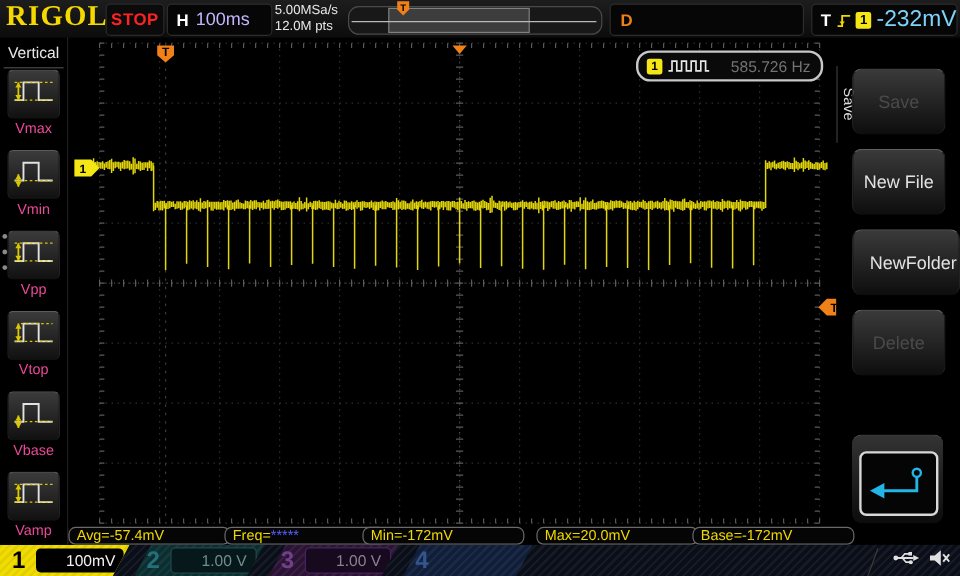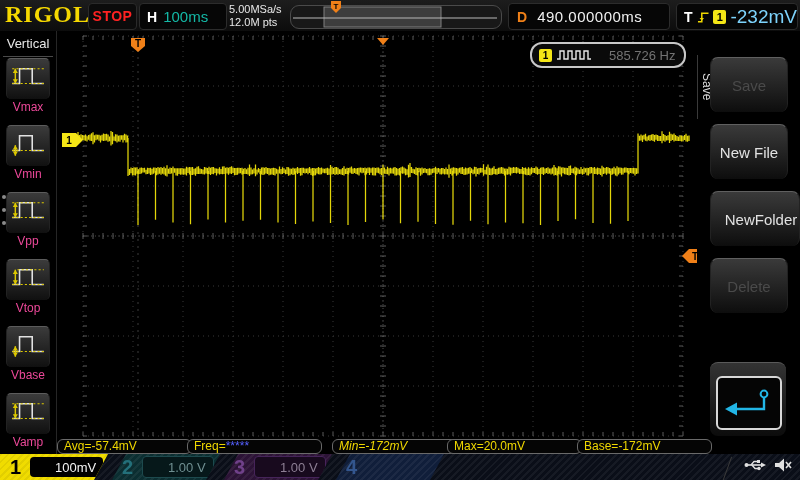--- a/index.html
+++ b/index.html
@@ -10,21 +10,21 @@
           background:linear-gradient(#1d1d1d,#0c0c0c);border-bottom:1px solid #2e2e2e;}
   #logo{position:absolute;left:5px;top:1px;font-family:"Liberation Serif",serif;
         font-weight:bold;font-size:24px;color:#f5d800;letter-spacing:1px;}
   #stopbtn{position:absolute;left:88px;top:3px;width:47px;height:25px;background:#0b0b0b;
            border:1px solid #2a2a2a;border-radius:4px;color:#ff2222;font-weight:bold;
            font-size:14px;text-align:center;line-height:25px;letter-spacing:.5px;}
   .tb-box{position:absolute;top:3px;height:25px;background:#060606;border:1px solid #2c2c2c;
           border-radius:4px;display:flex;align-items:center;}
   #hblock{left:139px;width:86px;}
   #hblock .hletter{color:#fff;font-weight:bold;font-size:14px;margin:0 6px 0 7px;}
-  #hblock .hval{color:#14b8a6;font-size:15px;}
+  #hblock .hval{color:#c4b5fd;font-size:15px;}
   #acq{position:absolute;left:229px;top:3px;color:#e8e8e8;font-size:11px;line-height:13px;}
   #membar{position:absolute;left:290px;top:5px;width:210px;height:22px;background:#181818;
           border:1px solid #4a4a4a;border-radius:9px;overflow:visible;}
   #dblock{left:508px;width:160px;}
   #dblock .dletter{color:#f08018;font-weight:bold;font-size:14px;margin:0 10px 0 8px;}
   #dblock .dval{color:#f0f0f0;font-size:15px;letter-spacing:.5px;}
   #tblock{left:676px;width:120px;}
   #tblock .tletter{color:#fff;font-weight:bold;font-size:14px;margin:0 4px 0 7px;}
   #tblock .chbadge{width:14px;height:14px;background:#f5e616;color:#000;font-size:11px;
                    font-weight:bold;text-align:center;line-height:14px;border-radius:2px;margin:0 4px;}
@@ -122,21 +122,20 @@
           <polyline points="2,12 8,12 14,12 20,12 26,12 32,12 38,12 44,12 50,12 56,12 62,12 68,12 74,12 80,12 86,12 92,12 98,12 104,12 110,12 116,12 122,12 128,12 134,12 140,12 146,12 152,12 158,12 164,12 170,12 176,12 182,12 188,12 194,12 200,12 206,12 " stroke="#b8b8b8" stroke-width="1.2" fill="none" transform="translate(0,5)"></polyline>
           <g>
             <path d="M40 0 H50 V7 L45 12 L40 7 Z" fill="#f08018"></path>
             <text x="45" y="8" text-anchor="middle" font-size="8" font-weight="bold" fill="#000">T</text>
           </g>
         </svg>
     </div>
 
     <div class="tb-box" id="dblock">
       <span class="dletter">D</span>
-      <span class="dval">490.000000ms</span>
     </div>
 
     <div class="tb-box" id="tblock">
       <span class="tletter">T</span>
       <svg width="13" height="14" viewBox="0 0 13 14">
         <path d="M1 12 H5 V3 H12" stroke="#f0d800" stroke-width="1.6" fill="none"></path>
         <path d="M5 8 L2.7 11 L7.3 11 Z" fill="#f0d800" transform="rotate(180 5 9.5)"></path>
       </svg>
       <span class="chbadge">1</span>
       <span class="tlevel">-232mV</span>
@@ -283,21 +282,21 @@
           <path d="M42 10.5 V22 H14" stroke="#22b6e6" stroke-width="2.4" fill="none"></path>
           <path d="M15 15.5 L15 28.5 L3 22 Z" fill="#22b6e6"></path>
         </svg>
       </div>
     </div>
   </div>
 
   <div id="measrow">
       <div class="meas" style="left: 57px;"><span class="m-label">Avg</span><span>=</span><span class="m-value">-57.4mV</span></div>
       <div class="meas" style="left: 187px;"><span class="m-label">Freq</span><span>=</span><span class="m-value stars">*****</span></div>
-      <div class="meas" style="left: 332px; font-style: italic;"><span class="m-label">Min</span><span>=</span><span class="m-value">-172mV</span></div>
+      <div class="meas" style="left: 302px;"><span class="m-label">Min</span><span>=</span><span class="m-value">-172mV</span></div>
       <div class="meas" style="left: 447px;"><span class="m-label">Max</span><span>=</span><span class="m-value">20.0mV</span></div>
       <div class="meas" style="left: 577px;"><span class="m-label">Base</span><span>=</span><span class="m-value">-172mV</span></div>
     </div>
 
   <div id="chbar">
     <div id="chs">
         <div class="ch c1 active">
     <span class="num">1</span>
     <span class="inner">
       <span class="coup"><span class="l1"></span><span class="l2"></span></span>

